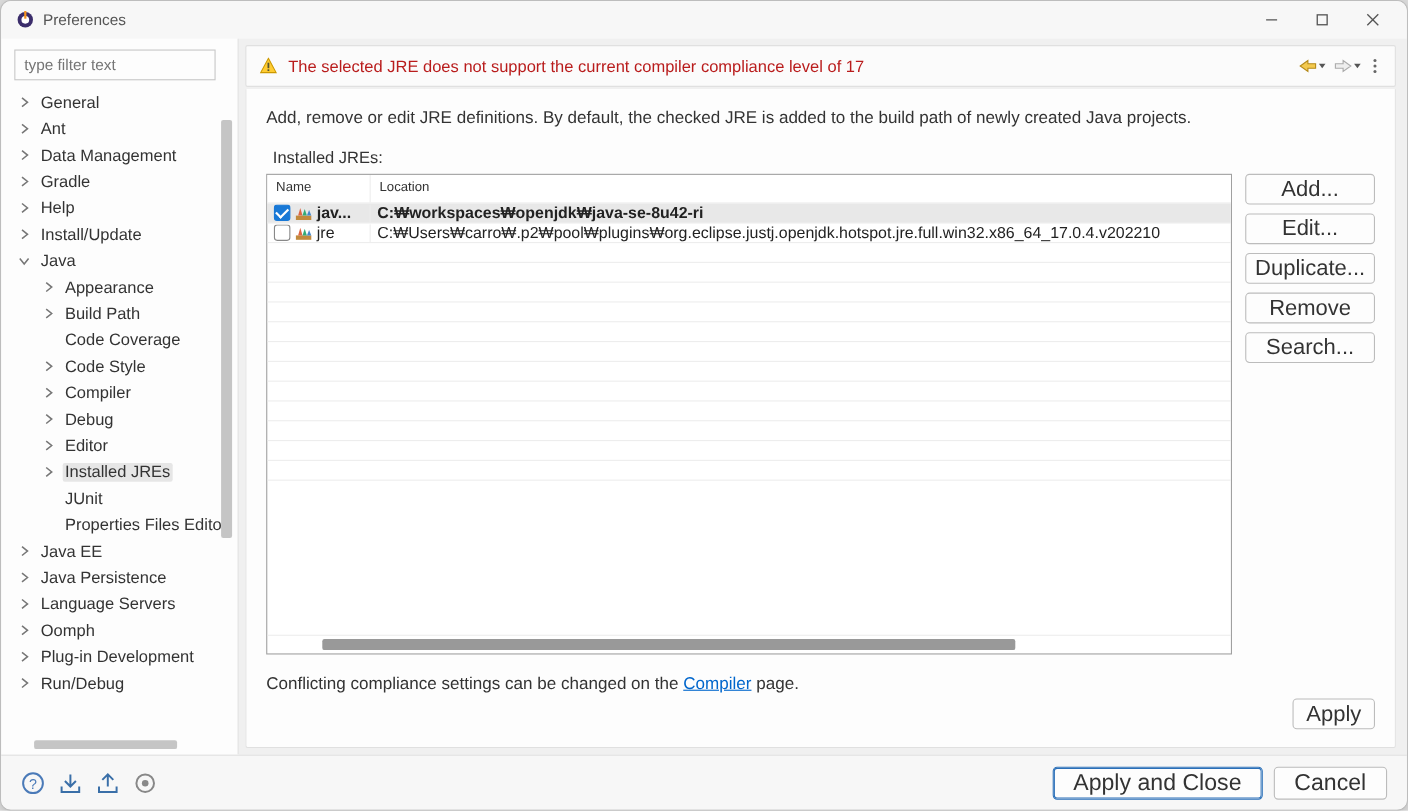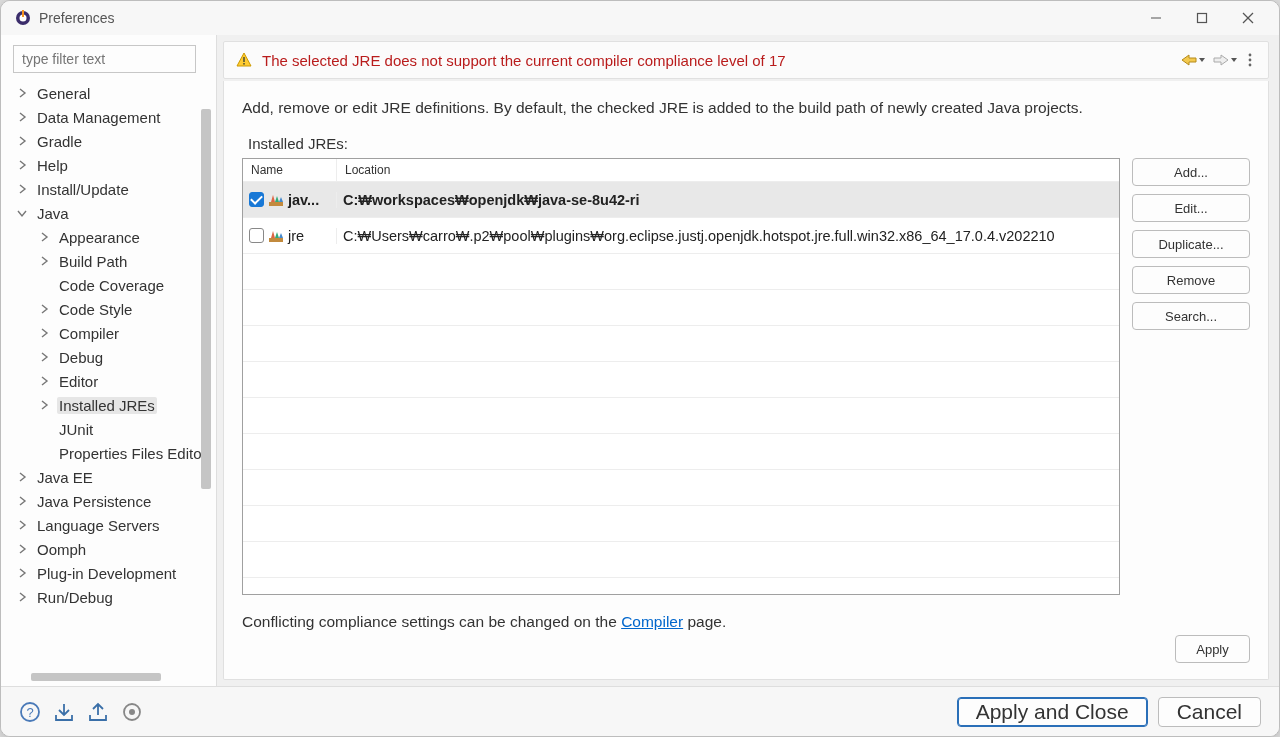--- a/index.html
+++ b/index.html
@@ -76,36 +76,36 @@
   .desc{font-size:15.5px;color:#333;margin:2px 0 18px 0;}
   .section-label{font-size:15px;color:#333;margin:0 0 6px 6px;}
 
   .table-row-wrap{display:flex;gap:12px;flex:1;min-height:0;}
   .table-wrap{flex:1;border:1px solid var(--border-dark);background:#fff;display:flex;flex-direction:column;overflow:hidden;}
   .thead{display:flex;height:26px;border-bottom:1px solid var(--grid);background:#fff;}
   .th{font-size:12px;color:#333;padding:4px 8px;border-right:1px solid var(--grid);}
   .th.name{width:94px;}
   .th.loc{flex:1;border-right:none;}
   .tbody{flex:1;position:relative;}
-  .trow{display:flex;height:36px;align-items:center;border-bottom:1px solid var(--grid);}
+  .trow{display:flex;height:18px;align-items:center;border-bottom:1px solid var(--grid);}
   .trow.selected{background:#e8e8e8;font-weight:700;}
   .tcell{padding:0 6px;font-size:14.5px;color:#222;display:flex;align-items:center;gap:4px;white-space:nowrap;overflow:hidden;}
   .tcell.name{width:94px;border-right:1px solid var(--grid);}
   .tcell.loc{flex:1;}
   .cb{width:15px;height:15px;border:1px solid #888;border-radius:3px;background:#fff;flex-shrink:0;}
   .cb.checked{background:#1878d6;border-color:#1878d6;position:relative;}
   .cb.checked::after{content:"";position:absolute;left:3px;top:0;width:5px;height:9px;border:solid #fff;border-width:0 2px 2px 0;transform:rotate(45deg);}
   .jre-icon{width:16px;height:14px;flex-shrink:0;}
   .tbl-hscroll{height:17px;border-top:1px solid var(--grid);display:flex;align-items:center;}
   .tbl-hscroll .thumb{height:10px;width:630px;margin-left:50px;background:#999;border-radius:2px;}
 
   .btns{display:flex;flex-direction:column;gap:8px;width:118px;}
   .btn{
     height:28px;border:1px solid #bcbcbc;background:#fdfdfd;border-radius:4px;
-    font-size:13px;color:#333;display:flex;align-items:center;justify-content:center;
+    font-size:20px;color:#333;display:flex;align-items:center;justify-content:center;
   }
 
   .conflict{font-size:15.5px;color:#333;margin-top:18px;}
   .conflict a{color:var(--link);text-decoration:underline;cursor:default;}
 
   .apply-row{display:flex;justify-content:flex-end;padding:4px 0 0 0;}
   .apply-row .btn{width:75px;}
 
   
   .footer{
@@ -156,20 +156,28 @@
       <input class="filter" placeholder="type filter text" style="">
       <div class="tree">
         <div class="tree-inner" id="tree-inner">
             <div class="tnode l0">
               <span class="tw">
                 <svg viewBox="0 0 10 10">
                   <path d="M3 1 L8 5 L3 9" fill="none" stroke="#777" stroke-width="1.4"></path>
                 </svg>
               </span>
               <span class="tlabel">General</span>
+            </div>
+            <div class="tnode l0">
+              <span class="tw">
+                <svg viewBox="0 0 10 10">
+                  <path d="M3 1 L8 5 L3 9" fill="none" stroke="#777" stroke-width="1.4"></path>
+                </svg>
+              </span>
+              <span class="tlabel">Ant</span>
             </div>
             <div class="tnode l0">
               <span class="tw">
                 <svg viewBox="0 0 10 10">
                   <path d="M3 1 L8 5 L3 9" fill="none" stroke="#777" stroke-width="1.4"></path>
                 </svg>
               </span>
               <span class="tlabel">Data Management</span>
             </div>
             <div class="tnode l0">

